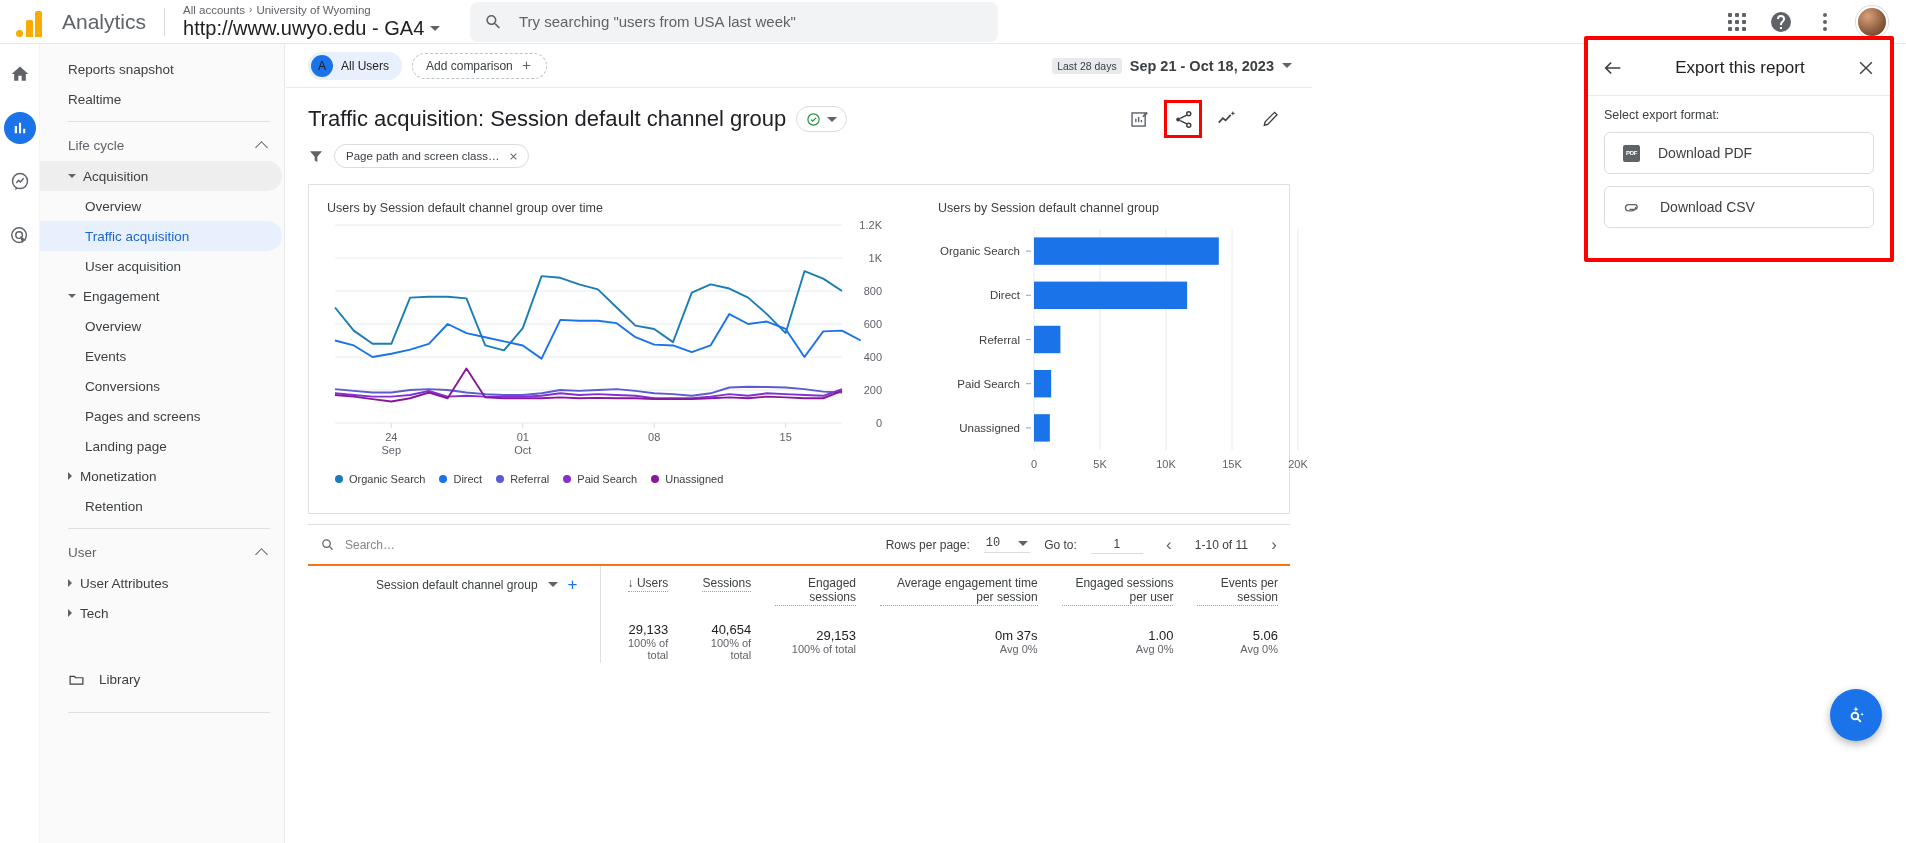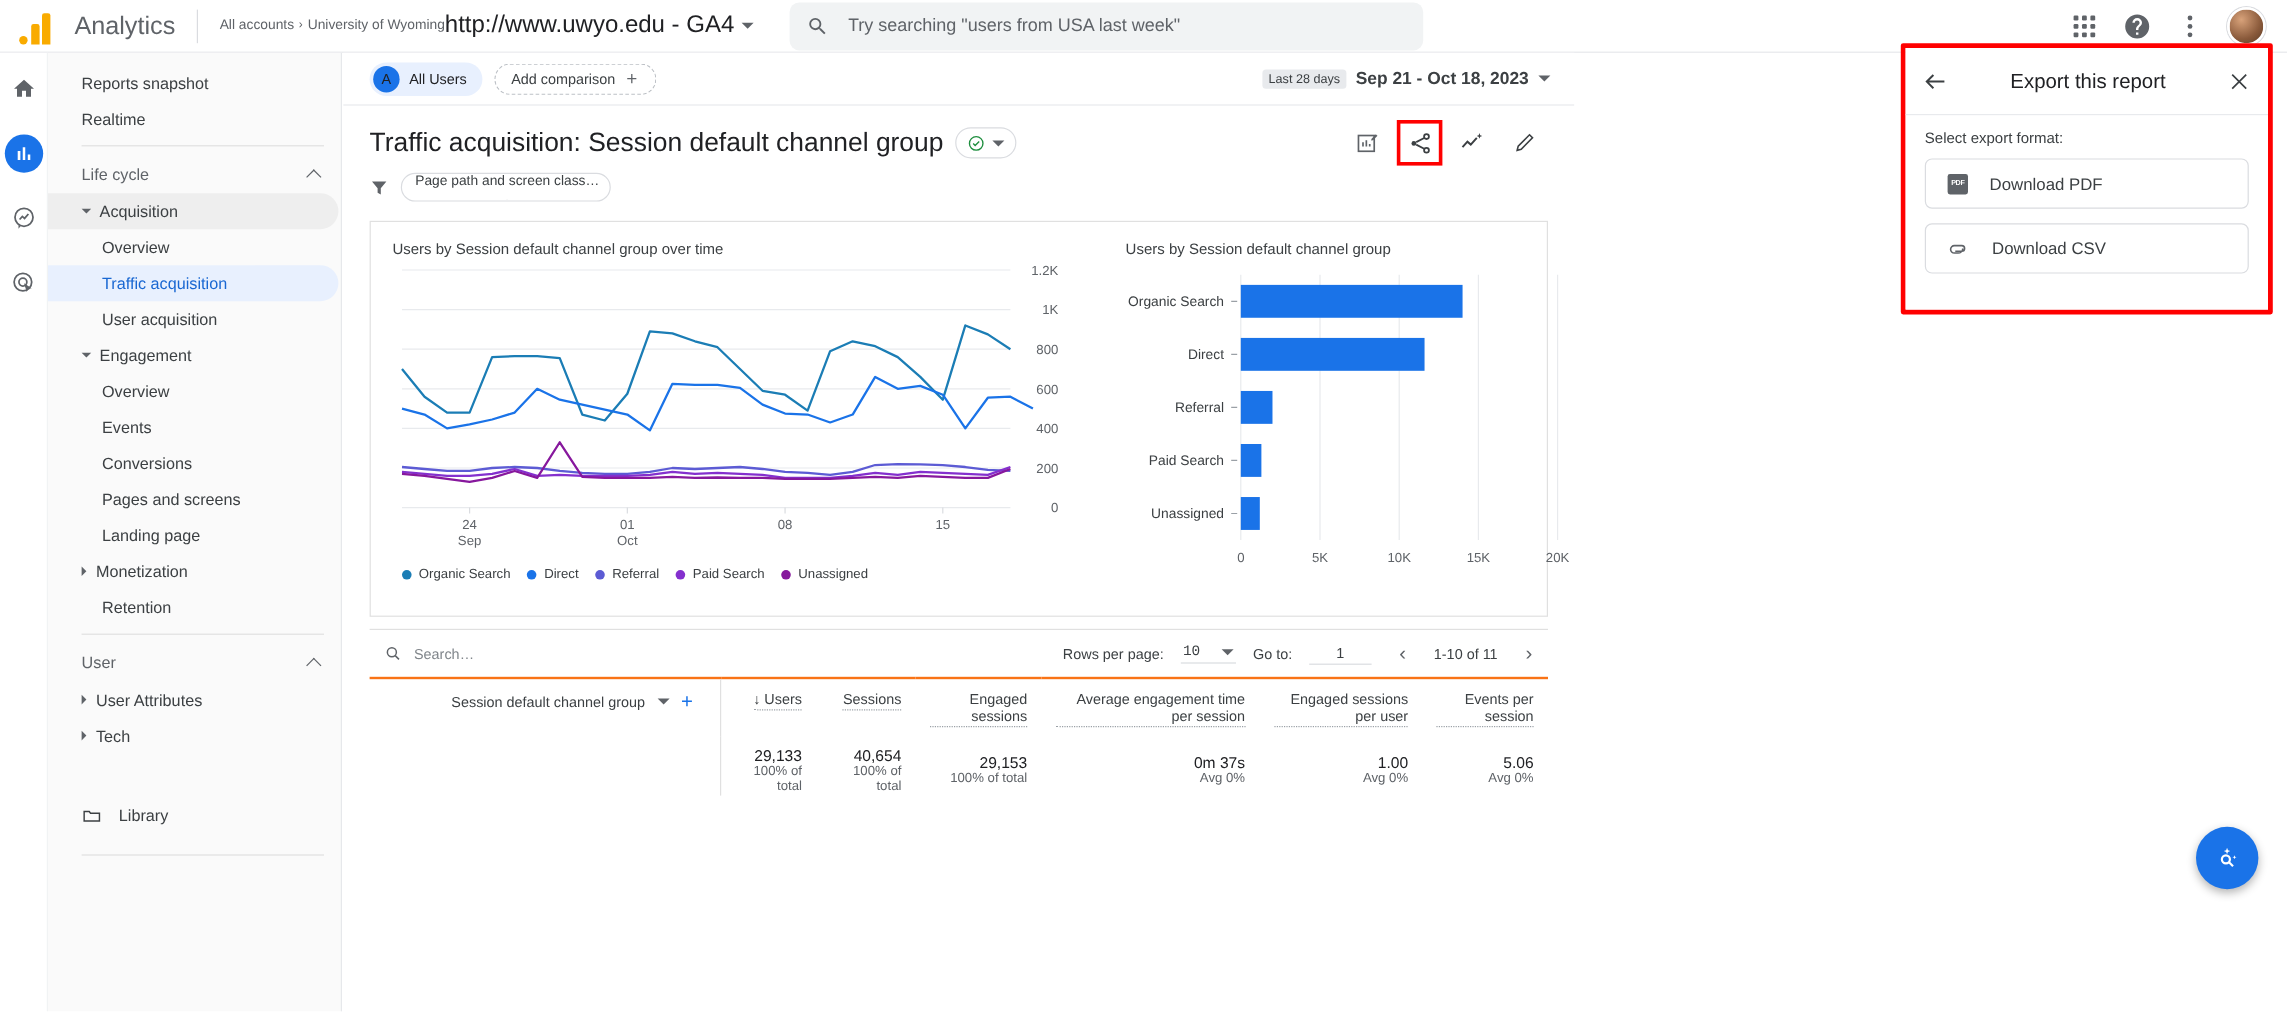--- a/index.html
+++ b/index.html
@@ -19,21 +19,21 @@
     background:#fff; display:flex; align-items:center;
     border-bottom:1px solid #e6e8eb;
   }
   .ga-logo { width:34px; height:30px; margin-left:16px; display:flex; align-items:flex-end; gap:2.5px; }
   .ga-bar { border-radius:2px 2px 0 0; }
   .ga-b1 { width:7px; height:8px; background:#f9ab00; border-radius:50%; height:7px; }
   .ga-b2 { width:7px; height:17px; background:#f9ab00; }
   .ga-b3 { width:7px; height:26px; background:#f9ab00; }
   .brand-name { font-size:21px; color:#5f6368; margin-left:12px; letter-spacing:0; font-weight:400; }
   .vdiv { width:1px; height:28px; background:#dadce0; margin:0 18px; }
-  .acct-block { display:flex; justify-content:center; line-height:1.05; }
+  .acct-block { display:flex; flex-direction:column; justify-content:center; line-height:1.05; }
   .breadcrumb { font-size:11.5px; color:#5f6368; display:flex; align-items:center; gap:4px; margin-bottom:1px;}
   .crumb-sep { font-size:10px; color:#5f6368; }
   .prop-row { display:flex; align-items:center; gap:6px; }
   .prop-name { font-size:20px; color:#202124; font-weight:400; }
   .caret-d {
     width:0;height:0;border-left:5px solid transparent;border-right:5px solid transparent;
     border-top:5px solid #5f6368;
   }
   .searchbar {
     margin-left:30px; width:528px; height:40px; background:#f1f3f4; border-radius:8px;
@@ -114,21 +114,21 @@
   .title-pill {
     margin-left:10px; height:26px; border:1px solid #dadce0; border-radius:13px;
     display:flex; align-items:center; gap:6px; padding:0 9px; cursor:pointer;
   }
   .title-actions { margin-left:auto; display:flex; align-items:center; gap:18px; padding-right:14px; }
   .share-highlight { outline:3px solid #ff0000; outline-offset:3px; }
 
   .filter-row { display:flex; align-items:center; gap:10px; padding:4px 22px 10px 22px; }
   .filter-chip {
     height:24px; border:1px solid #dadce0; border-radius:12px; background:#fff;
-    display:flex; align-items:center; gap:9px; padding:0 9px 0 11px; font-size:11.5px; color:#3c4043; cursor:pointer;flex-direction:column;
+    display:flex; align-items:center; gap:9px; padding:0 9px 0 11px; font-size:11.5px; color:#3c4043; cursor:pointer;
   }
 
   .card {
     margin:6px 22px 0 22px; border:1px solid #e0e0e0; border-radius:0; background:#fff;
     height:330px; display:flex;
   }
   .card-half { flex:1 1 0; padding:16px 18px 8px 18px; position:relative; }
   .card-half.right { flex:0 0 412px; }
   .card-title { font-size:12.5px; color:#3c4043; margin-bottom:4px; }
 

